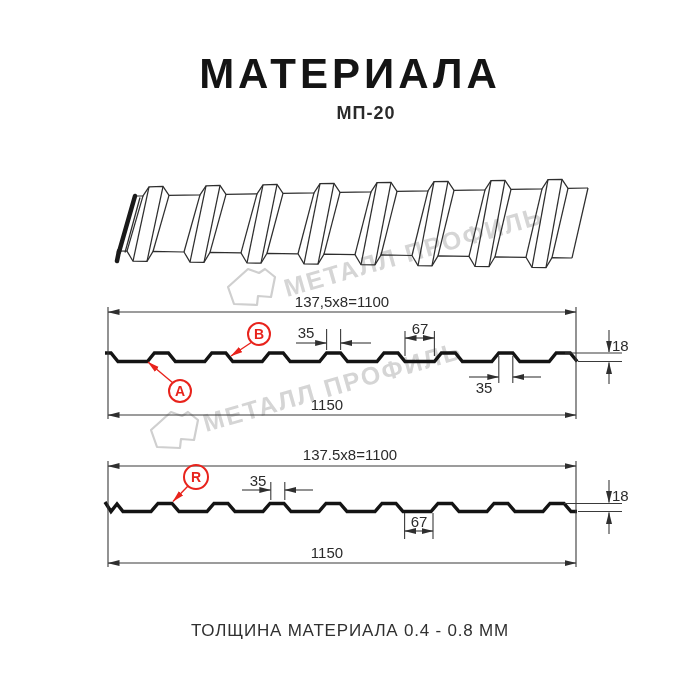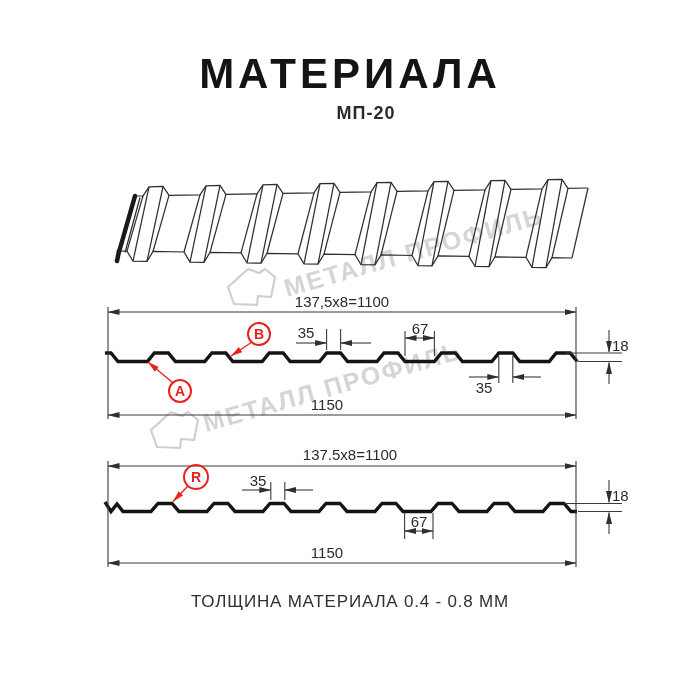--- a/index.html
+++ b/index.html
@@ -2,21 +2,21 @@
 <html><head>
 <meta charset="utf-8">
 <style>
   html,body{margin:0;padding:0;background:#ffffff;}
   .page{position:relative;width:700px;height:700px;background:#fff;overflow:hidden;
         font-family:"Liberation Sans", sans-serif;}
   .title{position:absolute;top:50px;left:0;width:700px;text-align:center;
          font-size:42px;font-weight:800;letter-spacing:4px;color:#141414;}
   .subtitle{position:absolute;top:103px;left:0;width:700px;text-align:center;
          font-size:18px;font-weight:600;letter-spacing:1px;color:#2a2a2a;margin-left:16px;}
-  .footer{position:absolute;top:592px;left:0;width:700px;text-align:center;
+  .footer{position:absolute;top:621px;left:0;width:700px;text-align:center;
          font-size:17px;font-weight:500;letter-spacing:0.8px;color:#303030;}
   svg{position:absolute;top:0;left:0;}
   .thin{stroke:#3a3a3a;stroke-width:1.1;fill:none;}
   .profile{stroke:#141414;stroke-width:3.4;fill:none;stroke-linejoin:miter;}
   .edge3d{stroke:#2e2e2e;stroke-width:1.25;fill:none;stroke-linejoin:miter;}
   .thick3d{stroke:#1a1a1a;stroke-width:4.5;fill:none;stroke-linecap:round;}
   .dimtext{font-family:"Liberation Sans", sans-serif;font-size:15px;fill:#2b2b2b;}
   .redline{stroke:#e8231c;stroke-width:1.4;fill:none;}
   .redcircle{stroke:#e8231c;stroke-width:2;fill:none;}
   .redtext{font-family:"Liberation Sans", sans-serif;font-size:14px;font-weight:bold;

